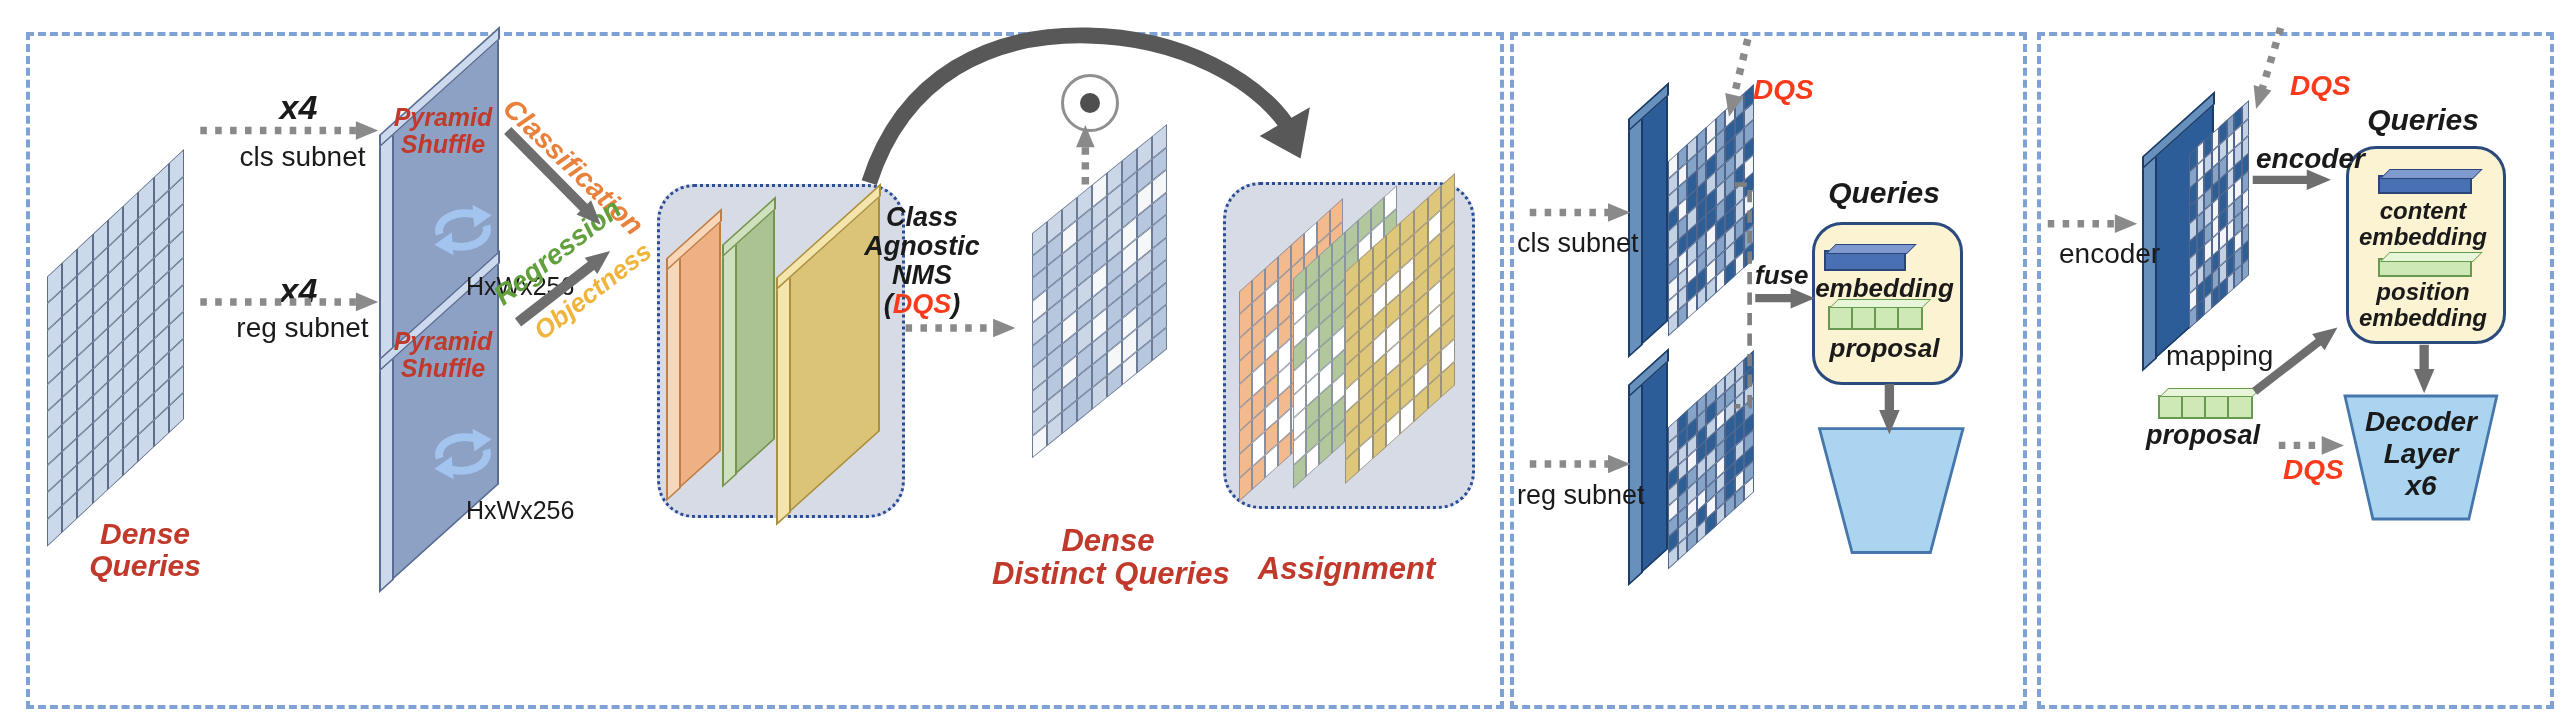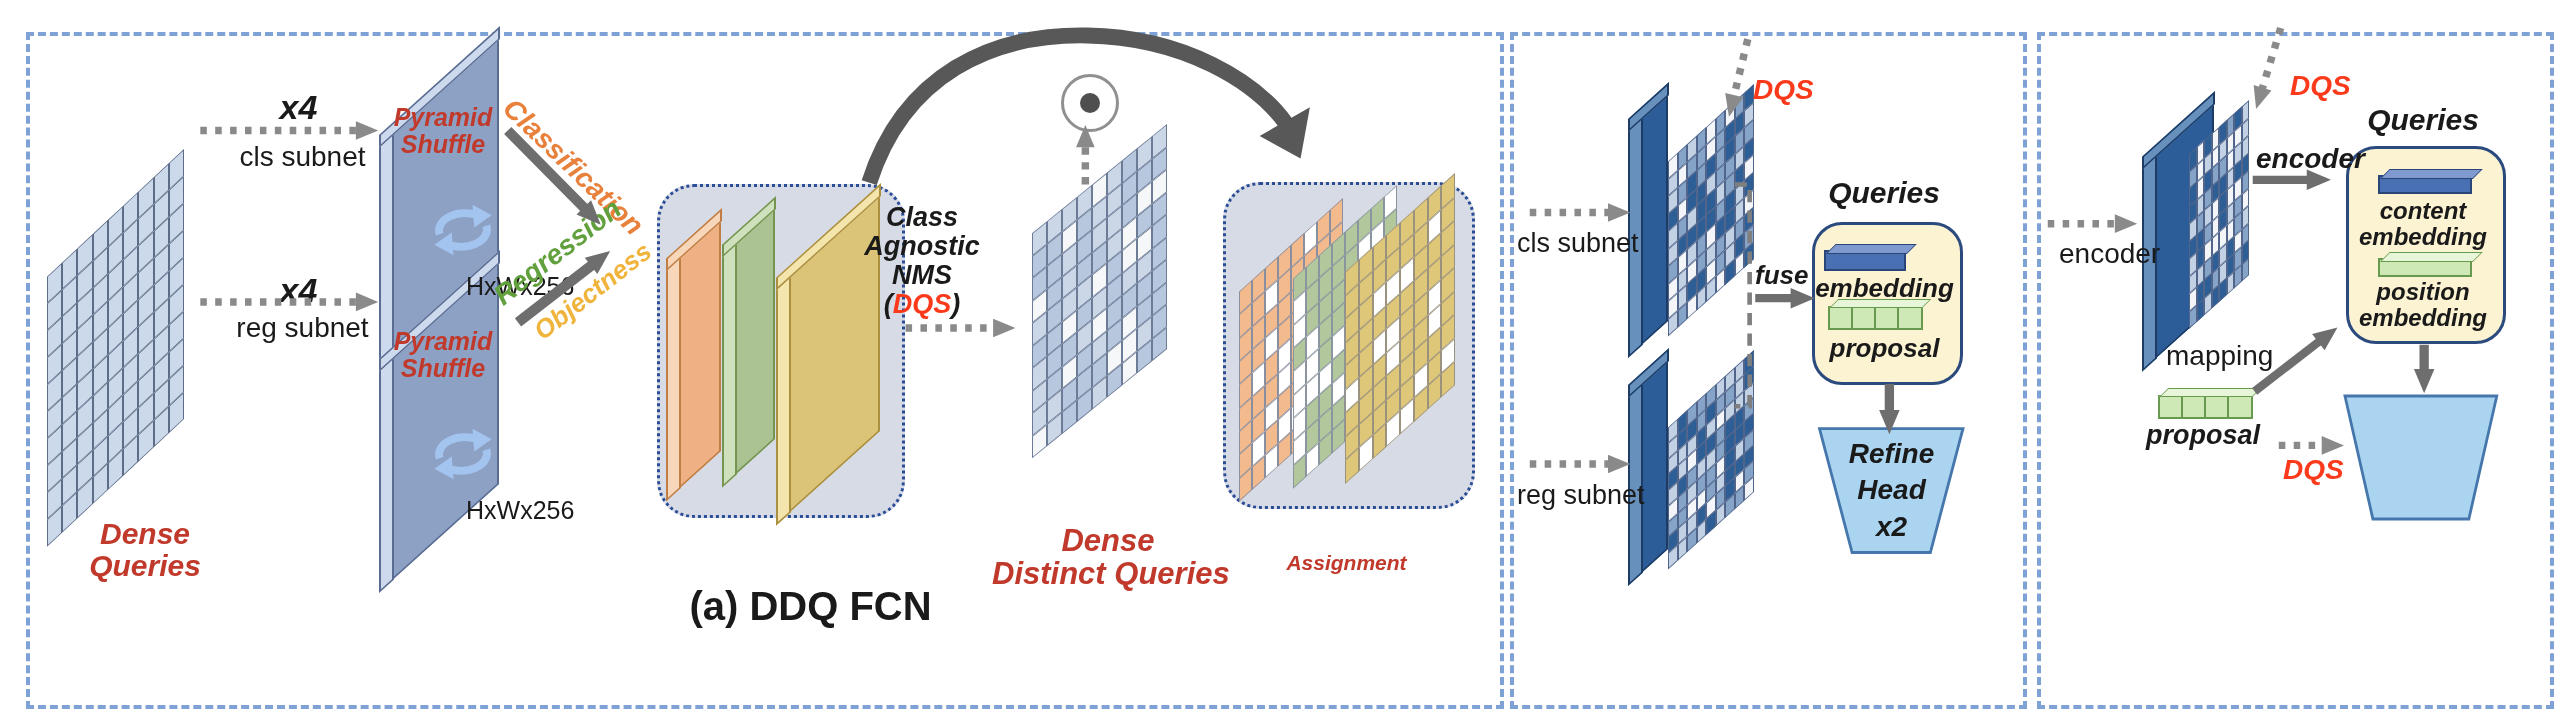--- a/index.html
+++ b/index.html
@@ -527,23 +527,22 @@
       <div style="background: rgb(255, 255, 255); border: 0.9px solid rgb(154, 146, 126);"></div>
       <div style="background: rgb(222, 199, 121); border: 0.9px solid rgb(154, 146, 126);"></div>
       <div style="background: rgb(255, 255, 255); border: 0.9px solid rgb(154, 146, 126);"></div>
       <div style="background: rgb(222, 199, 121); border: 0.9px solid rgb(154, 146, 126);"></div>
       <div style="background: rgb(255, 255, 255); border: 0.9px solid rgb(154, 146, 126);"></div>
       <div style="background: rgb(255, 255, 255); border: 0.9px solid rgb(154, 146, 126);"></div>
       <div style="background: rgb(222, 199, 121); border: 0.9px solid rgb(154, 146, 126);"></div>
       <div style="background: rgb(222, 199, 121); border: 0.9px solid rgb(154, 146, 126);"></div>
       <div style="background: rgb(222, 199, 121); border: 0.9px solid rgb(154, 146, 126);"></div>
     </div>
-  <div class="t b i c red" style="left:1230px;top:552px;width:233px;font-size:21px">Assignment</div>
-
-  <div class="t b c" style="left:643px;top:585px;width:335px;font-size:40px">(a) DDQ FCN</div>
+  <div class="t b i c red" style="left:1230px;top:552px;width:233px;font-size:31px">Assignment</div>
+
 
   <div class="t b i dqs" style="left:1753px;top:75px;font-size:28px">DQS</div>
   <div class="t" style="left:1517px;top:229px;font-size:27px">cls subnet</div>
   <div class="t" style="left:1517px;top:481px;font-size:27px">reg subnet</div>
 
   <div class="slab dark" style="left:1640px;top:93px;width:24px;height:224px">
       <i></i>
       <u></u>
     </div>
   <div class="grid" style="left: 1668px; top: 84px; width: 86px; height: 175px; transform: skewY(-42deg); grid-template-columns: repeat(9, 1fr); grid-template-rows: repeat(10, 1fr);">
@@ -736,25 +735,20 @@
   <div class="t b i c" style="left:1812px;top:274px;width:145px;font-size:26px">embedding</div>
   <div class="cubes" style="left:1828px;top:306px">
     <u></u>
     <div class="cube"></div>
     <div class="cube"></div>
     <div class="cube"></div>
     <div class="cube"></div>
   </div>
   <div class="t b i c" style="left:1812px;top:334px;width:145px;font-size:26px">proposal</div>
 
-  <div class="t b i c" style="left:1820px;top:436px;width:143px;font-size:28px;line-height:1.3;z-index:4">
-    <div>Refine</div>
-    <div>Head</div>
-    <div>x2</div>
-  </div>
 
 
   <div class="t" style="left:2059px;top:239px;font-size:28px">encoder</div>
   <div class="t b i dqs" style="left:2290px;top:71px;font-size:28px">DQS</div>
 
   <div class="slab dark" style="left:2154px;top:102px;width:56px;height:200px">
       <i></i>
       <u></u>
     </div>
   <div class="grid" style="left: 2189px; top: 100px; width: 60px; height: 175px; transform: skewY(-42deg); grid-template-columns: repeat(8, 1fr); grid-template-rows: repeat(10, 1fr);">
@@ -864,20 +858,25 @@
     <u></u>
     <div class="cube"></div>
     <div class="cube"></div>
     <div class="cube"></div>
     <div class="cube"></div>
   </div>
   <div class="t b i c" style="left:2138px;top:421px;width:130px;font-size:27px">proposal</div>
 
   <div class="t b i dqs" style="left:2283px;top:455px;font-size:28px">DQS</div>
 
+  <div class="t b i c" style="left:2345px;top:406px;width:152px;font-size:28px;line-height:1.15;z-index:4">
+    <div>Decoder</div>
+    <div>Layer</div>
+    <div>x6</div>
+  </div>
 
 
   <svg class="over" width="2576" height="724" viewBox="0 0 2765 777">
     <defs>
       <marker id="mh" markerUnits="userSpaceOnUse" markerWidth="30" markerHeight="30" refX="3" refY="15" orient="auto">
         <path d="M1 4 L27 15 L1 26 Z" fill="#6e6e6e"></path>
       </marker>
       <marker id="md" markerUnits="userSpaceOnUse" markerWidth="30" markerHeight="30" refX="3" refY="15" orient="auto">
         <path d="M1 5 L25 15 L1 25 Z" fill="#8a8a8a"></path>
       </marker>

